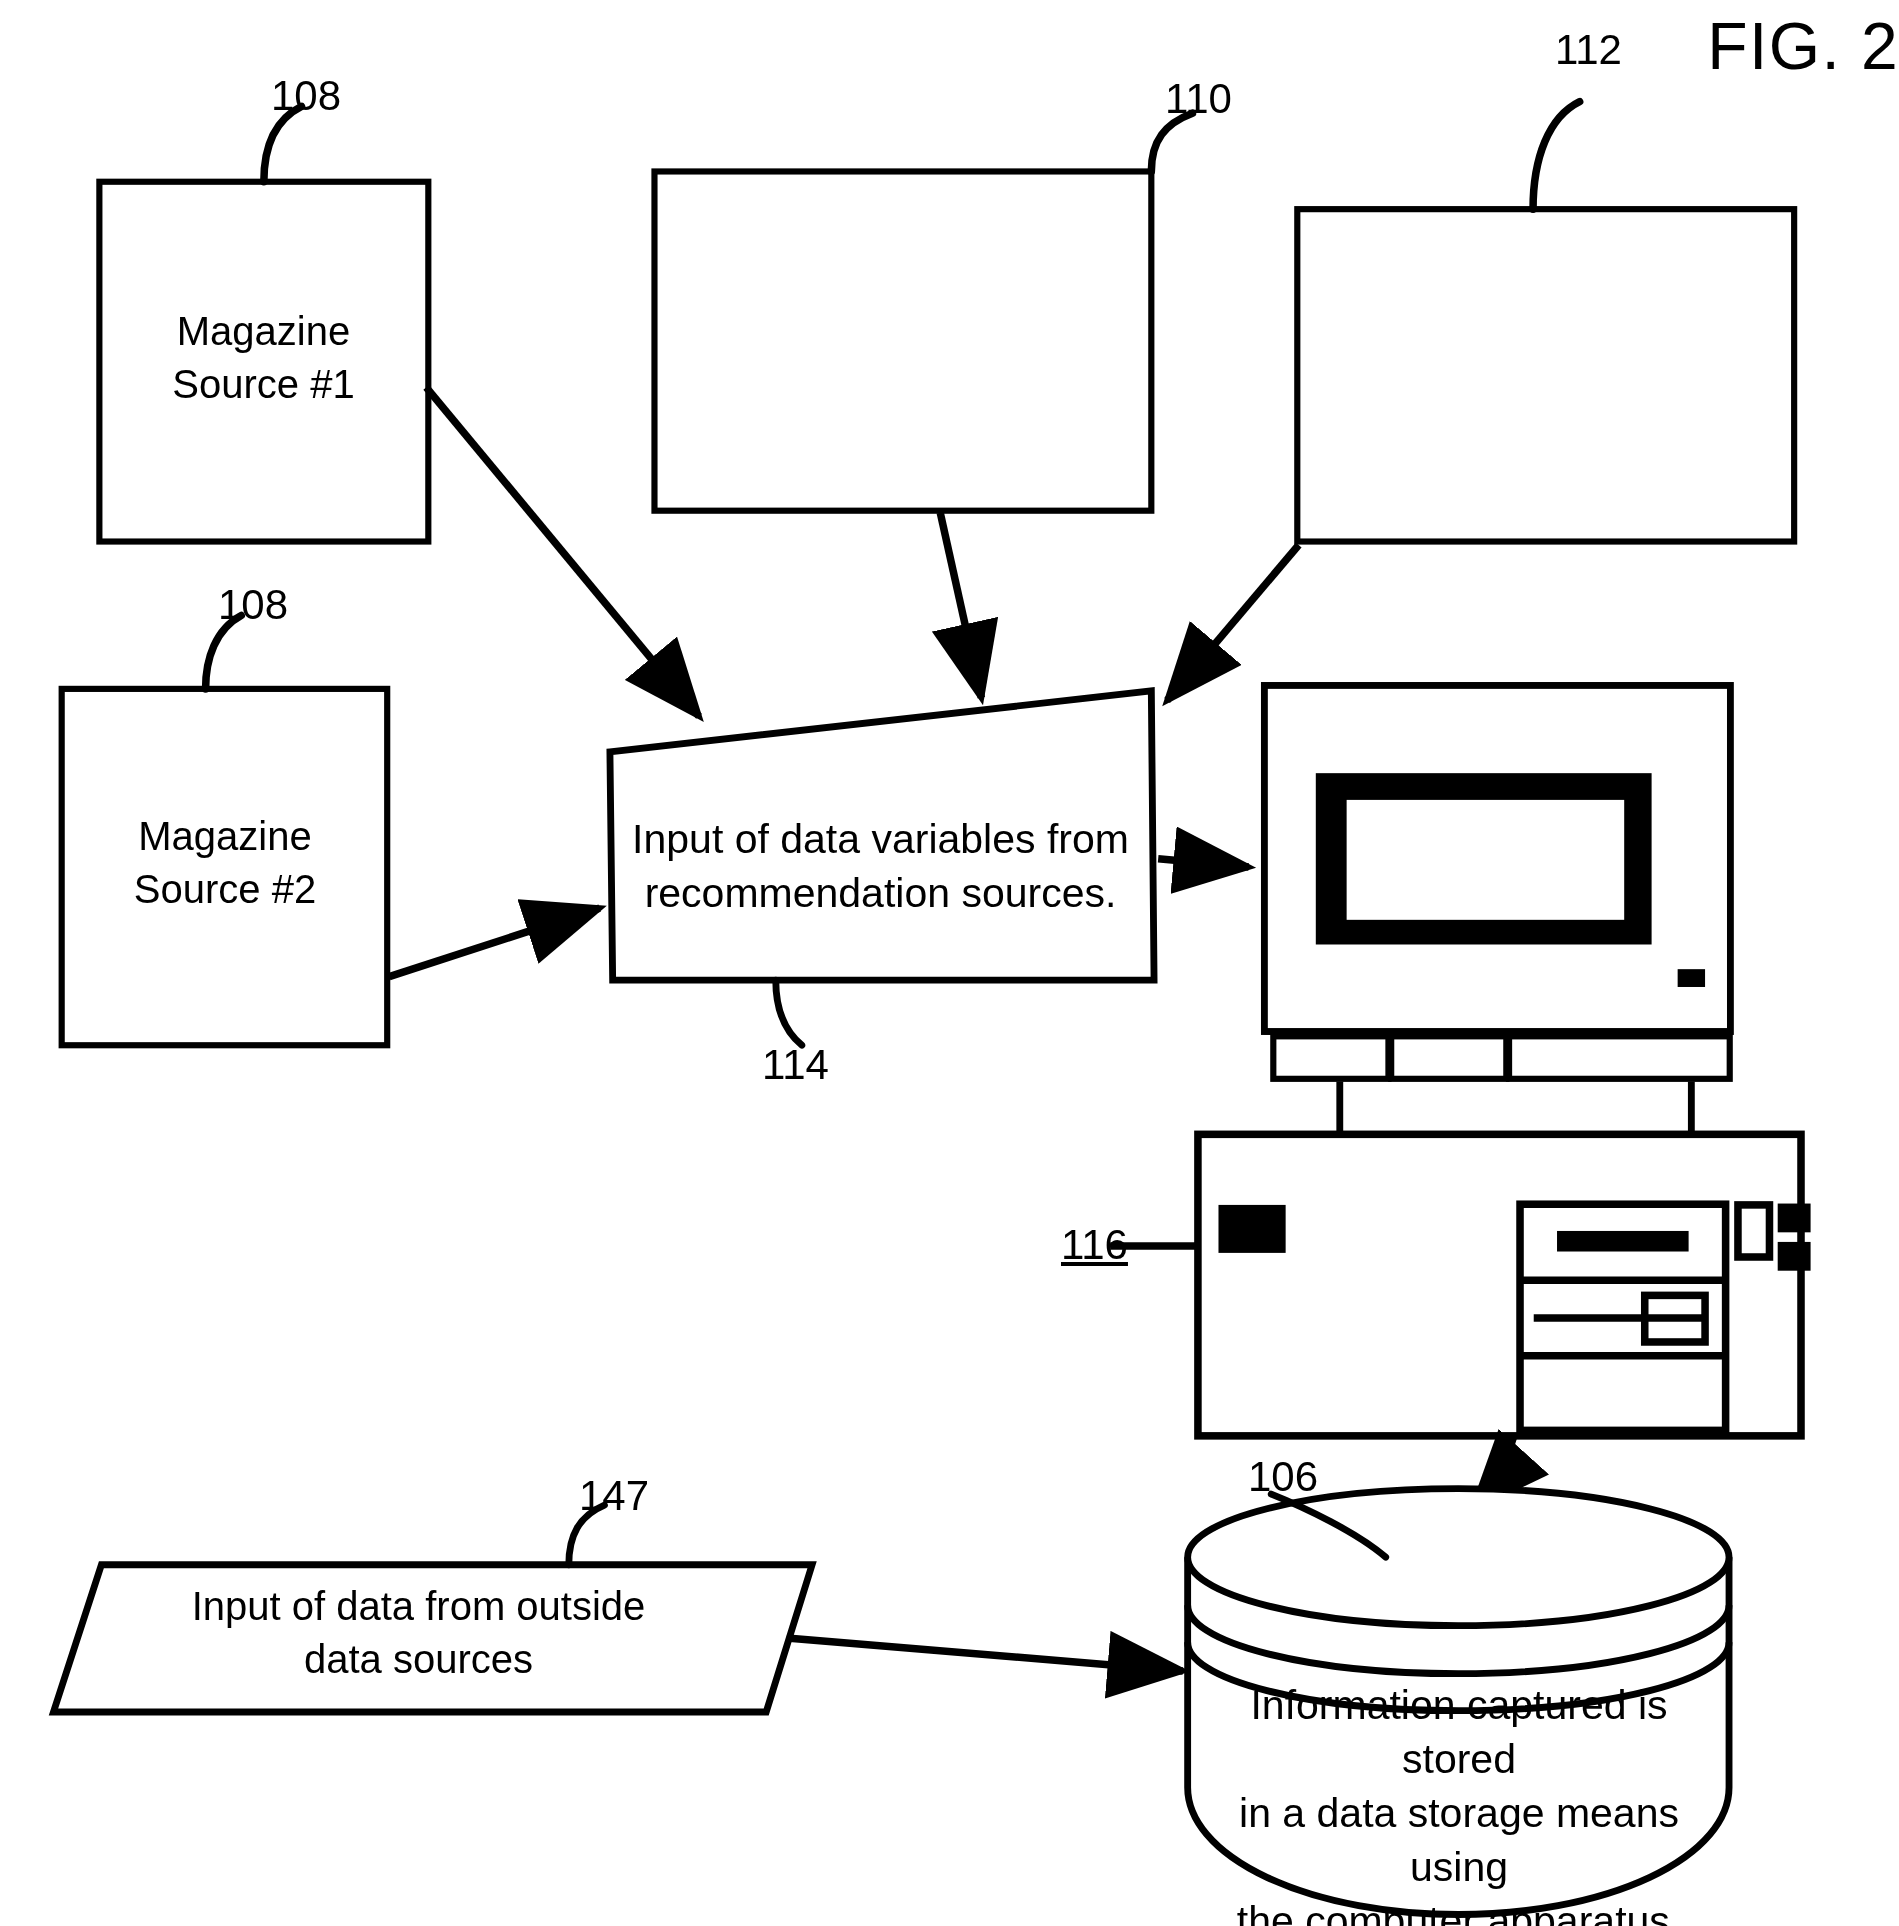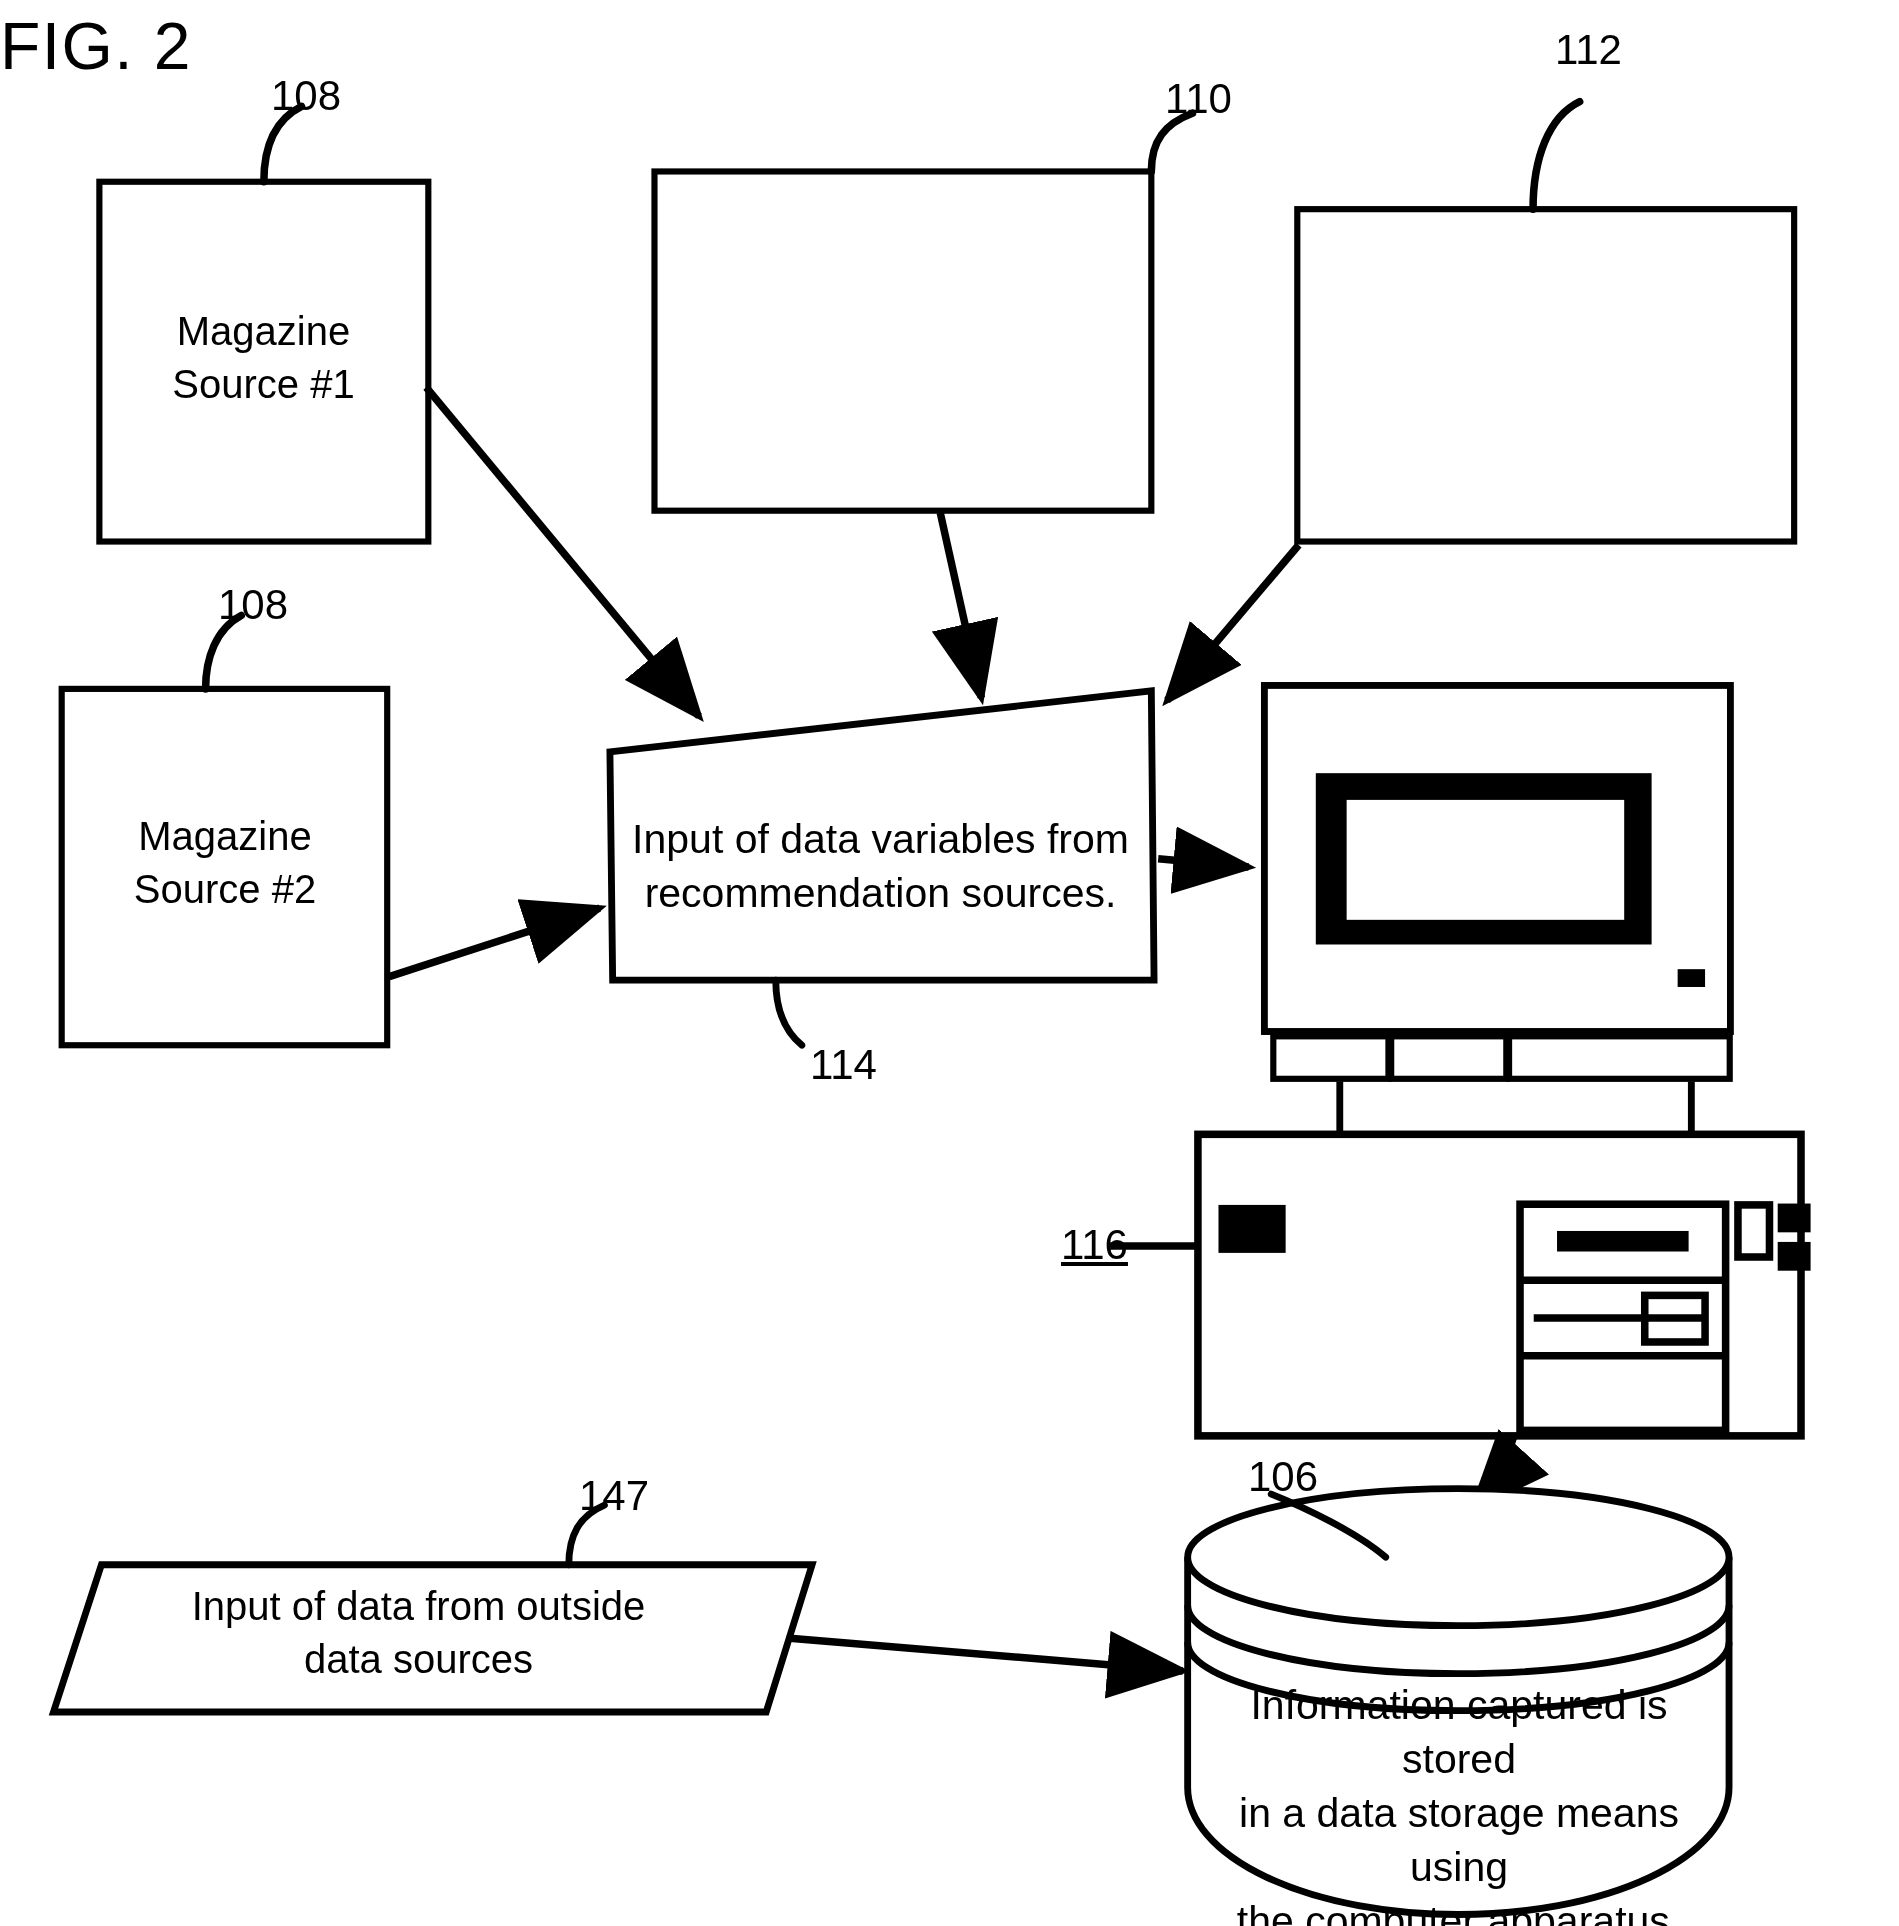--- a/index.html
+++ b/index.html
@@ -23,21 +23,21 @@
     left: 0;
     top: 0;
     width: 1899px;
     height: 1926px;
   }
   .fig-title {
     position: absolute;
     left: 0;
     top: 8.2px;
     width: 1899px;
-    text-align: left;
+    text-align: right;
     font-size: 66px;
     letter-spacing: 1.4px;
     font-family: "Liberation Sans", sans-serif;
   }
   .ref-num {
     position: absolute;
     font-size: 42px;
     font-family: "Liberation Sans", sans-serif;
     white-space: nowrap;
   }
@@ -150,21 +150,21 @@
   </svg>
 
   <div class="ref-num" style="left:271px; top:72px;">108</div>
 
   <div class="ref-num" style="left:1165px; top:75px;">110</div>
 
   <div class="ref-num" style="left:1555px; top:26px;">112</div>
 
   <div class="ref-num" style="left:218px; top:581px;">108</div>
 
-  <div class="ref-num" style="left:762px; top:1041px;margin-left:48px;">114</div>
+  <div class="ref-num" style="left:762px; top:1041px;">114</div>
 
   <div class="ref-num" style="left:1061px; top:1221px;text-decoration:underline;">116</div>
 
   <div class="ref-num" style="left:1248px; top:1453px;">106</div>
 
   <div class="ref-num" style="left:579px; top:1472px;">147</div>
 
   <div class="node-label" style="left:99px; top:305px; width:329px;">Magazine
 Source #1</div>
 

